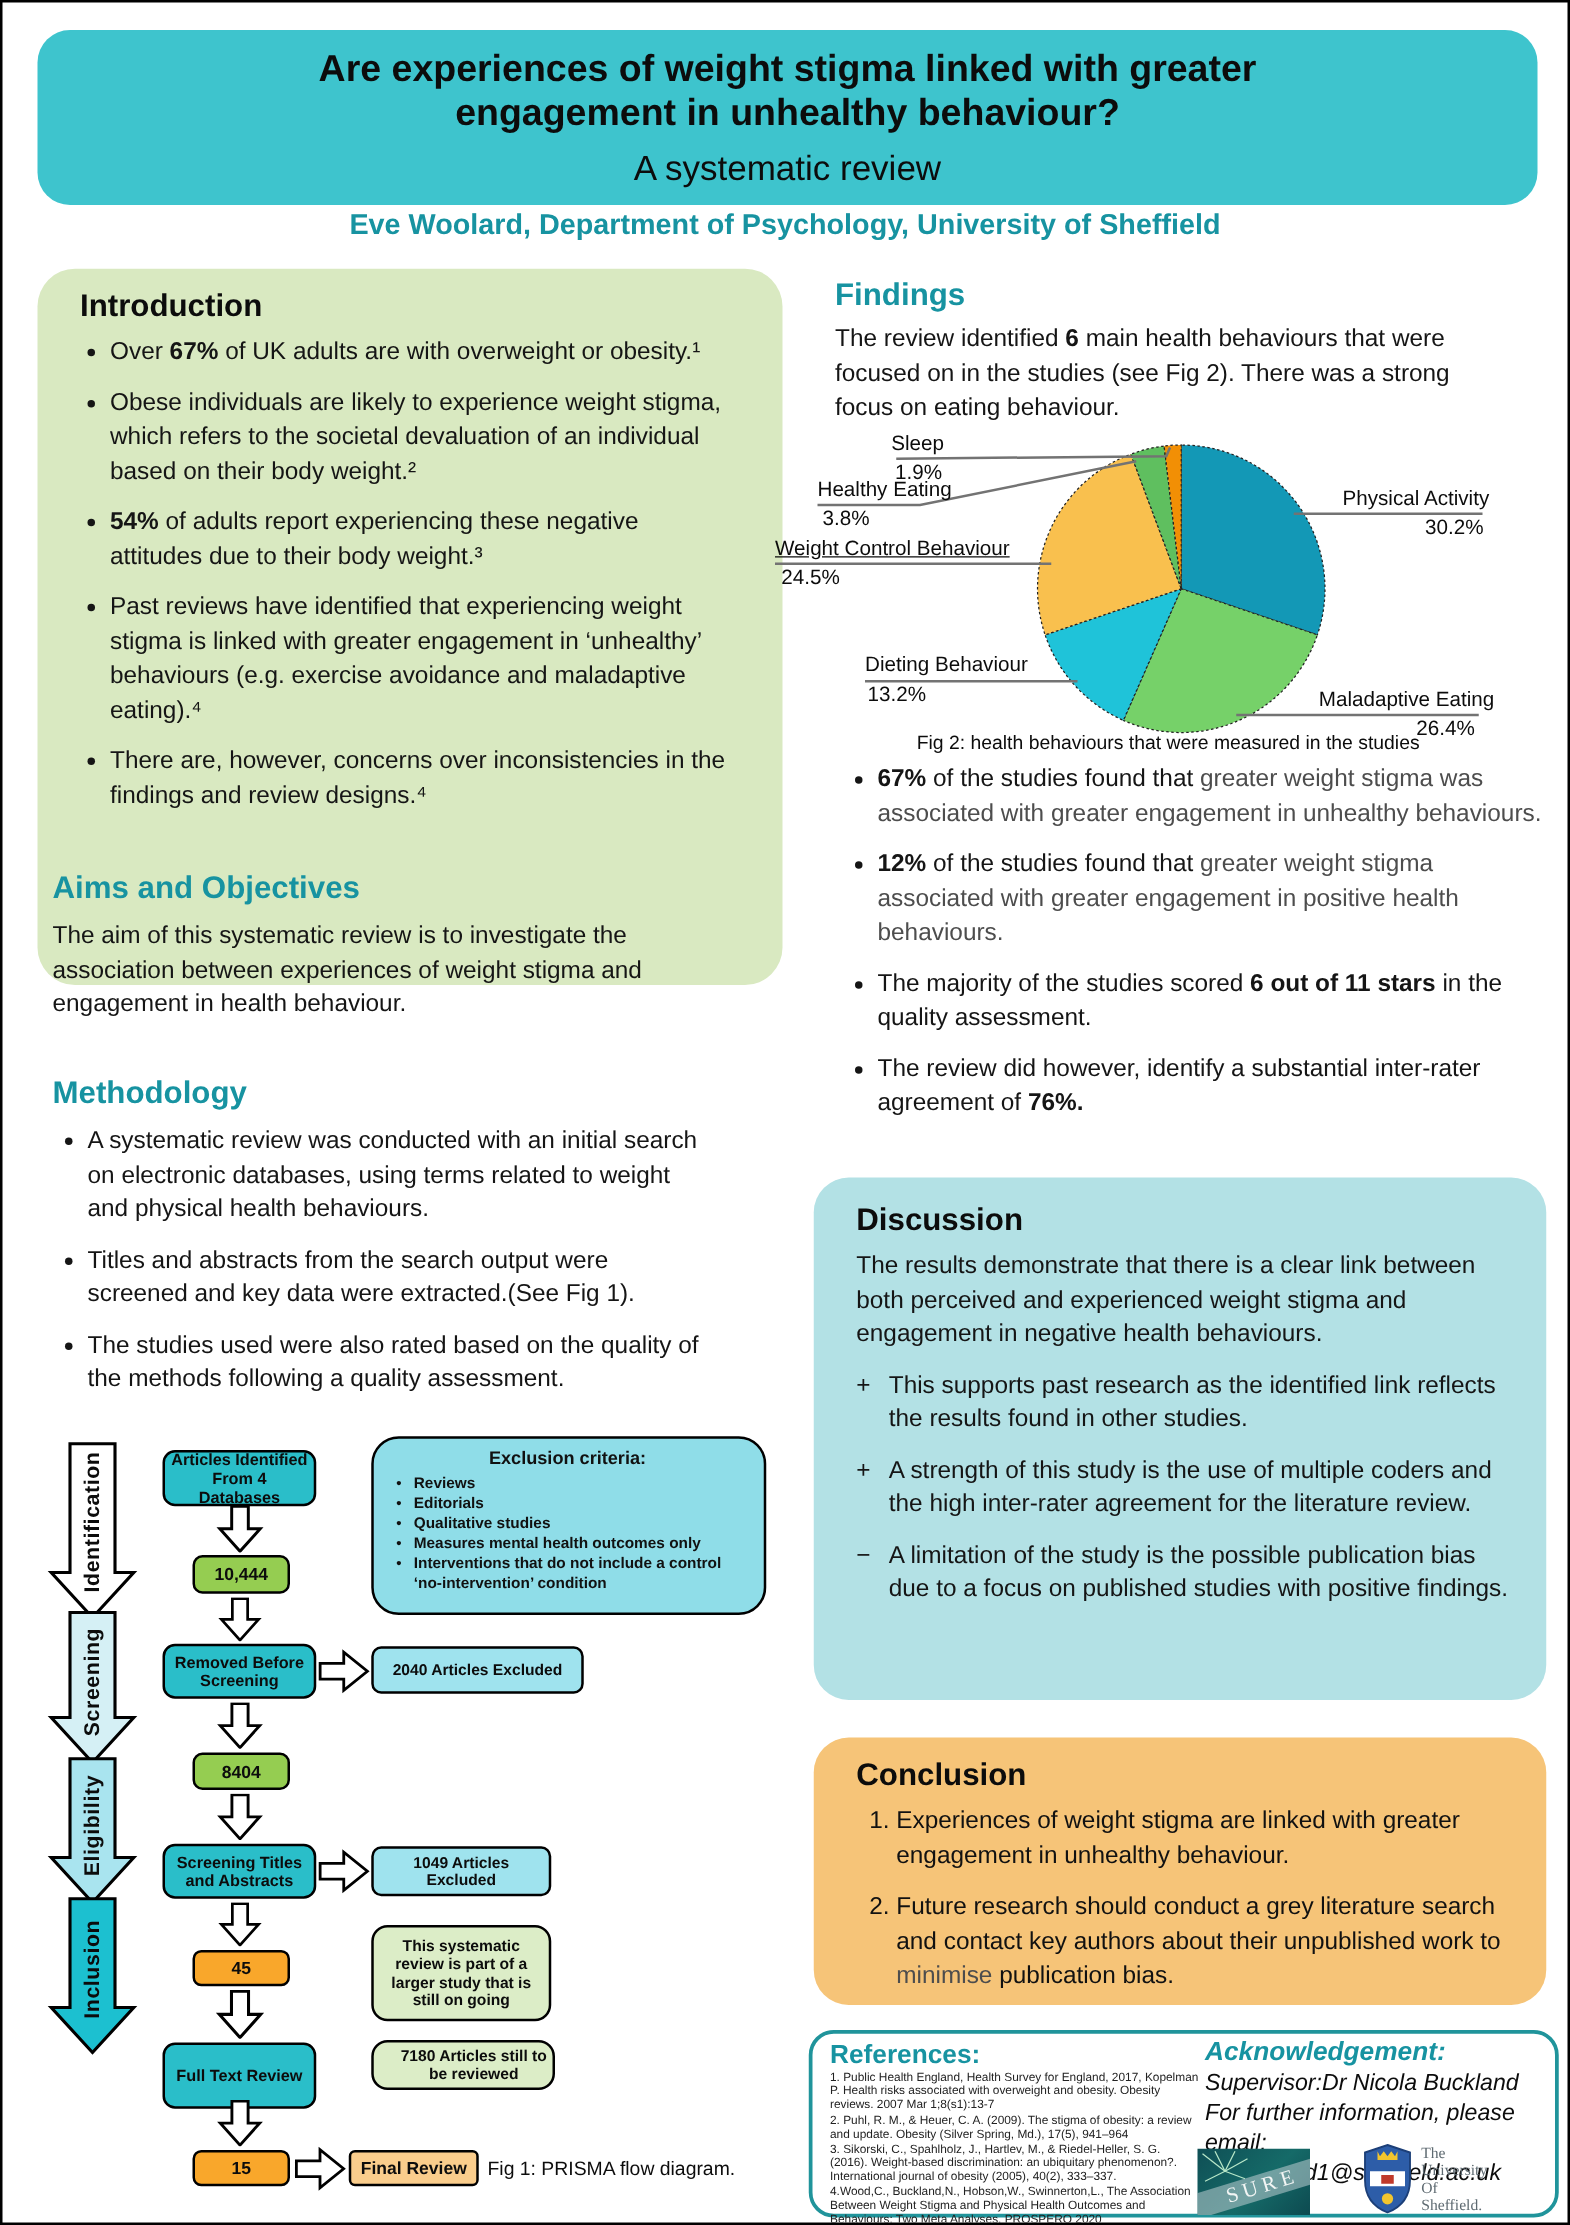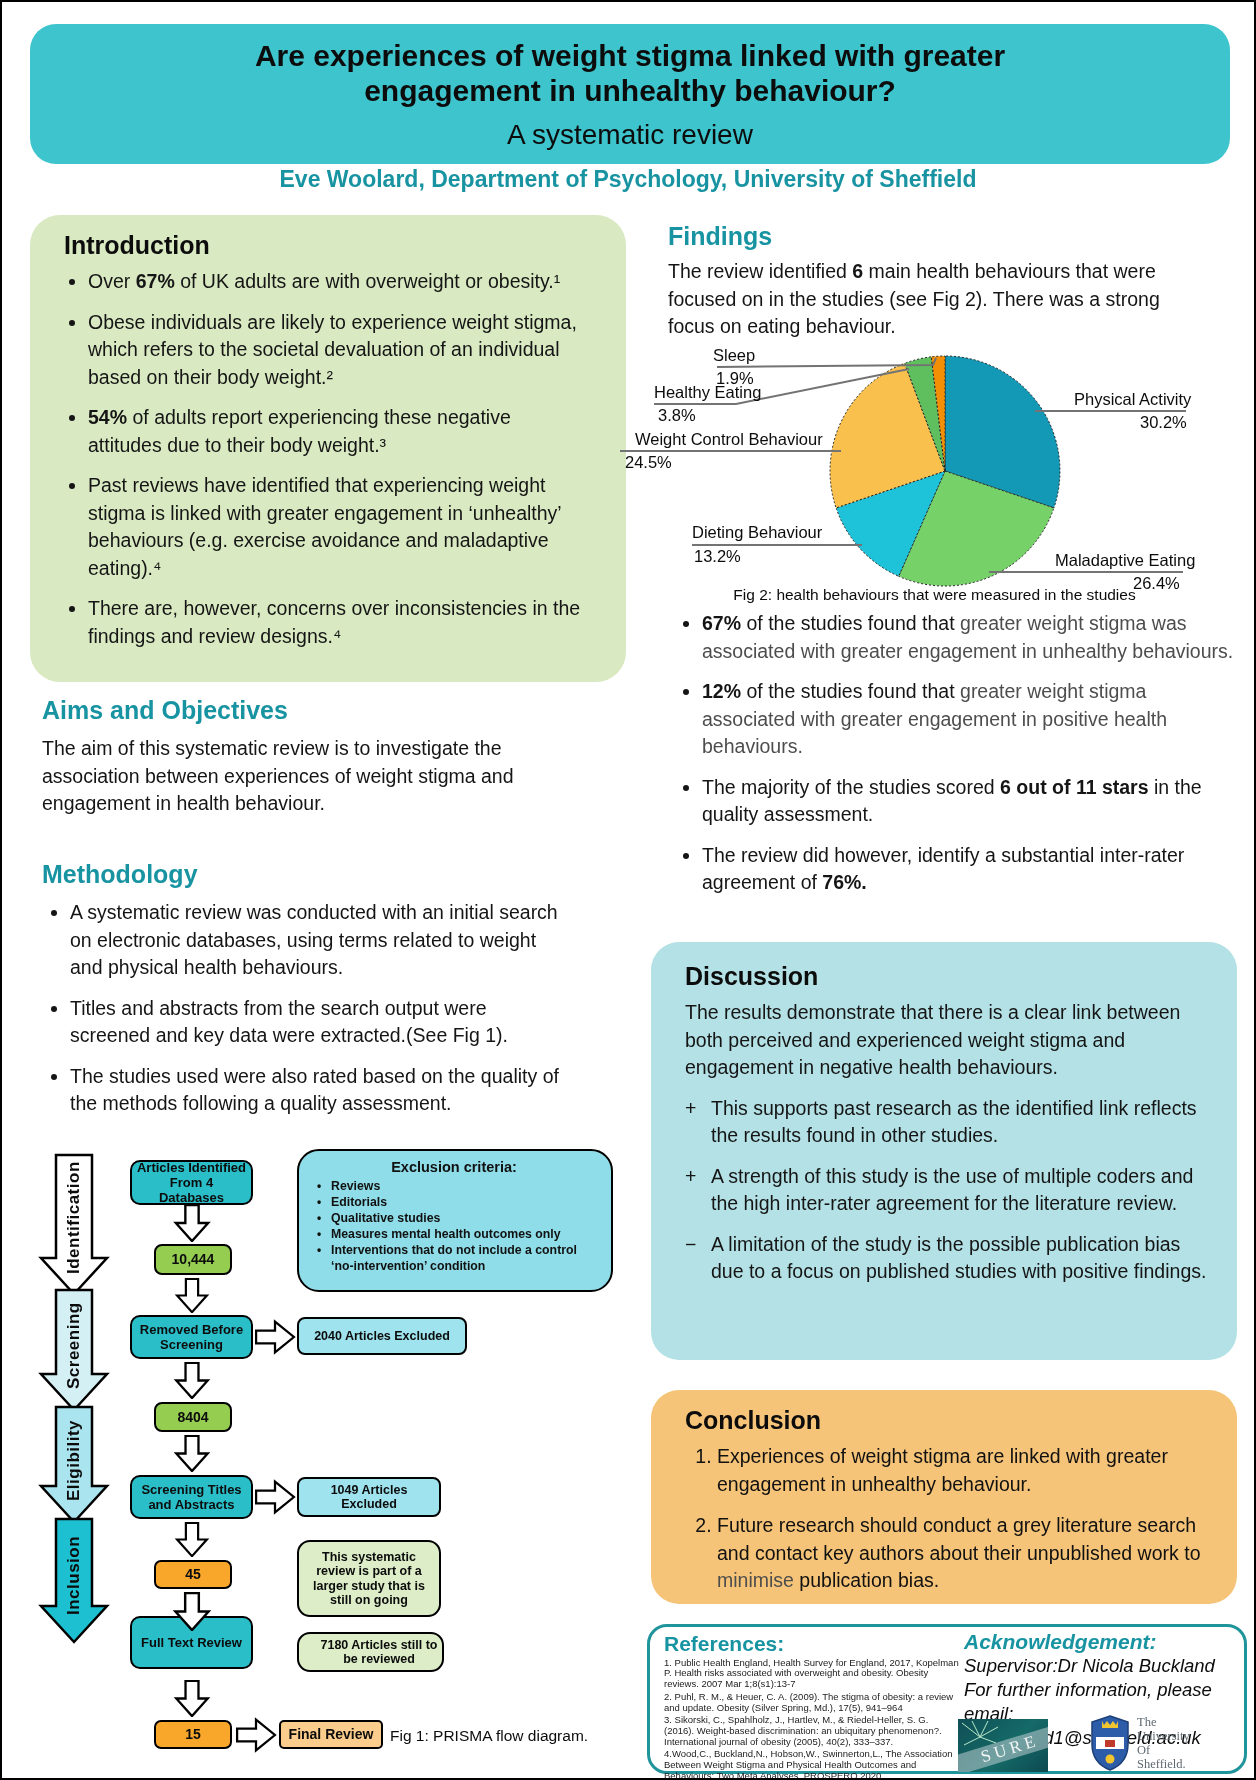--- a/index.html
+++ b/index.html
@@ -25,21 +25,21 @@
   
   .teal-heading { font-size:25px; font-weight:bold; color:#1793A1; }
   .black-heading { font-size:25px; font-weight:bold; color:#0c0c0c; }
   .body-text { font-size:19.5px; line-height:27.5px; color:#151515; }
   .gray-seg { color:#4D4D4D; }
   b { font-weight:bold; }
   ul.dots { list-style:disc; padding-left:28px; }
   ul.dots li { margin-bottom:13px; }
   
   .intro-box {
-    position:absolute; left:28px; top:213px; width:596px; height:467px;
+    position:absolute; left:28px; top:213px; width:596px; height:573px;
     background:#D9E9C1; border-radius:30px; padding:16px 26px 10px 30px;
   }
   .intro-box .black-heading { margin-left:4px; margin-bottom:8px; }
   .intro-box ul { width:522px; }
   .aims-wrap { position:absolute; left:40px; top:694px; width:540px; }
   .aims-wrap p { margin-top:10px; width:520px; }
   .method-wrap { position:absolute; left:40px; top:858px; width:560px; }
   .method-wrap ul { margin-top:10px; width:530px; }
   
   .flow { position:absolute; left:28px; top:1145px; width:596px; height:628px; }
@@ -169,21 +169,21 @@
 
     <div class="fbox teal" style="left:100px; top:13px; width:123px; height:45px;">Articles Identified From 4 Databases</div>
     <div class="fbox green" style="left:124px; top:97px; width:78px; height:31px;">10,444</div>
     <div class="fbox teal" style="left:100px; top:168px; width:123px; height:44px;">Removed Before Screening</div>
     <div class="fbox lite" style="left:267px; top:170px; width:170px; height:38px;">2040 Articles Excluded</div>
     <div class="fbox green" style="left:124px; top:255px; width:78px; height:30px;">8404</div>
     <div class="fbox teal" style="left:100px; top:328px; width:123px; height:44px;">Screening Titles and Abstracts</div>
     <div class="fbox lite" style="left:267px; top:330px; width:144px; height:40px;">1049 Articles Excluded</div>
     <div class="fbox orange" style="left:124px; top:413px; width:78px; height:29px;">45</div>
     <div class="fbox note" style="left:267px; top:393px; width:144px; height:77px; padding:4px 10px;">This systematic review is part of a larger study that is still on going</div>
-    <div class="fbox teal" style="left:100px; top:469px; width:123px; height:53px;">Full Text Review</div>
+    <div class="fbox teal" style="left:100px; top:487px; width:123px; height:53px;">Full Text Review</div>
     <div class="fbox note" style="left:267px; top:485px; width:147px; height:40px;padding-left:21px;">7180 Articles still to be reviewed</div>
     <div class="fbox orange" style="left:124px; top:573px; width:78px; height:29px;">15</div>
     <div class="fbox final" style="left:249px; top:573px; width:104px; height:29px;">Final Review</div>
 
     <svg class="conn" style="left:142px; top:57px;" width="40" height="38" viewBox="0 0 40 40">
         <polygon points="13,1 27,1 27,20 37,20 20,39 3,20 13,20" fill="#fff" stroke="#000" stroke-width="2.5"></polygon>
       </svg>
     <svg class="conn" style="left:142px; top:131px;" width="40" height="35" viewBox="0 0 40 40">
         <polygon points="13,1 27,1 27,20 37,20 20,39 3,20 13,20" fill="#fff" stroke="#000" stroke-width="2.5"></polygon>
       </svg>
@@ -246,21 +246,21 @@
         <polyline points="3,104 224,104"></polyline>
         <polyline points="75,198 245,198"></polyline>
         <polyline points="372,225 566,225"></polyline>
         <polyline points="418,64 569,64"></polyline>
       </g>
     </svg>
     <div class="pl" style="left:96px;  top:-1px;">Sleep</div>
     <div class="pl" style="left:99px;  top:22px;">1.9%</div>
     <div class="pl" style="left:37px;  top:36px;">Healthy Eating</div>
     <div class="pl" style="left:41px;  top:59px;">3.8%</div>
-    <div class="pl" style="left:18px;   top:83px;">Weight Control Behaviour</div>
+    <div class="pl" style="left:3px;   top:83px;text-decoration:underline;">Weight Control Behaviour</div>
     <div class="pl" style="left:8px;   top:106px;">24.5%</div>
     <div class="pl" style="left:75px;  top:176px;">Dieting Behaviour</div>
     <div class="pl" style="left:77px;  top:200px;">13.2%</div>
     <div class="pl" style="left:438px; top:204px;">Maladaptive Eating</div>
     <div class="pl" style="left:516px; top:227px;">26.4%</div>
     <div class="pl" style="left:457px; top:43px;">Physical Activity</div>
     <div class="pl" style="left:523px; top:66px;">30.2%</div>
     <div class="chart-caption">Fig 2: health behaviours that were measured in the studies</div>
   </div>
 

